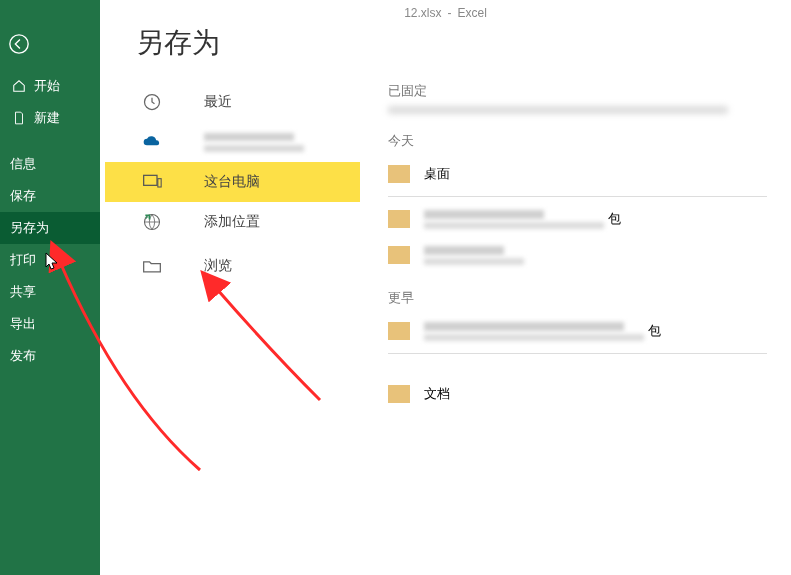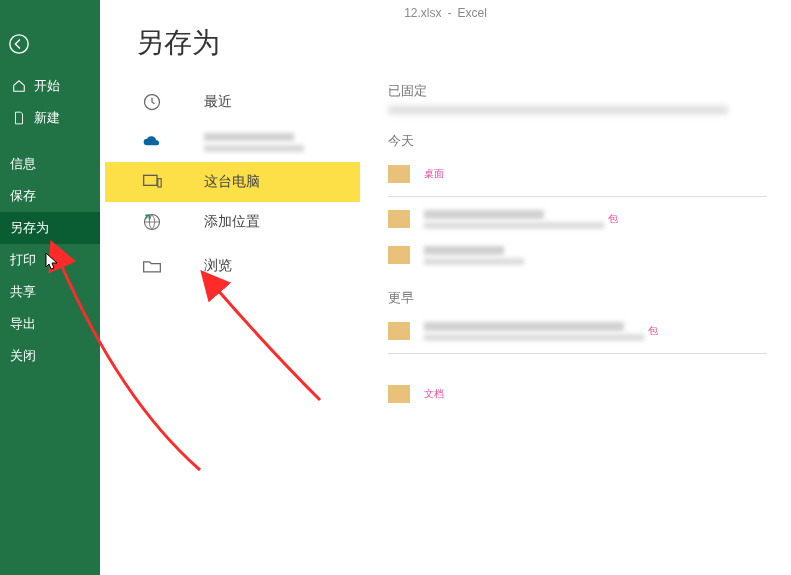--- a/index.html
+++ b/index.html
@@ -27,21 +27,21 @@
   .loc-blur .line1 { width:90px; height:8px; background:#d0d0d0; filter:blur(2px); margin-bottom:4px; }
   .loc-blur .line2 { width:100px; height:7px; background:#d8d8d8; filter:blur(2px); }
 
   
   .right { position:absolute; left:380px; right:0; top:78px; bottom:0; padding-right:24px; }
   .sect-head { color:#777; font-size:13px; margin:4px 0 6px 8px; }
   .sect-sub  { margin-left:8px; }
   .blur-line { height:8px; background:#dcdcdc; filter:blur(3px); border-radius:2px; }
   .file-row { display:flex; align-items:center; height:36px; margin-left:8px; }
   .folder-ic { width:22px; height:18px; background:#e8c27a; margin-right:14px; }
-  .file-label { font-size:10px; color:#ec4899; }
+  .file-label { font-size:13px; color:#000000; }
   .file-blur .b1 { width:120px; height:9px; background:#cfcfcf; filter:blur(2px); margin-bottom:3px; }
   .file-blur .b2 { width:180px; height:7px; background:#dcdcdc; filter:blur(2px); }
   .divider { height:1px; background:#ddd; margin:4px 0 4px 8px; }
 
   
   .overlay { position:absolute; left:0; top:0; width:791px; height:575px; pointer-events:none; }
 
   
   .cursor { position:absolute; left:45px; top:252px; pointer-events:none; }
 </style>
@@ -93,21 +93,21 @@
   <div class="nav-item">
       <span>打印</span>
     </div>
   <div class="nav-item">
       <span>共享</span>
     </div>
   <div class="nav-item">
       <span>导出</span>
     </div>
   <div class="nav-item">
-      <span>关闭</span>
+      <span>发布</span>
     </div>
 </div>
 
 <div class="middle">
   <h1 class="page-title">另存为</h1>
   <div class="loc-list">
 
     <div class="loc-item">
       <span class="icon">
         <svg width="20" height="20" viewBox="0 0 24 24">

